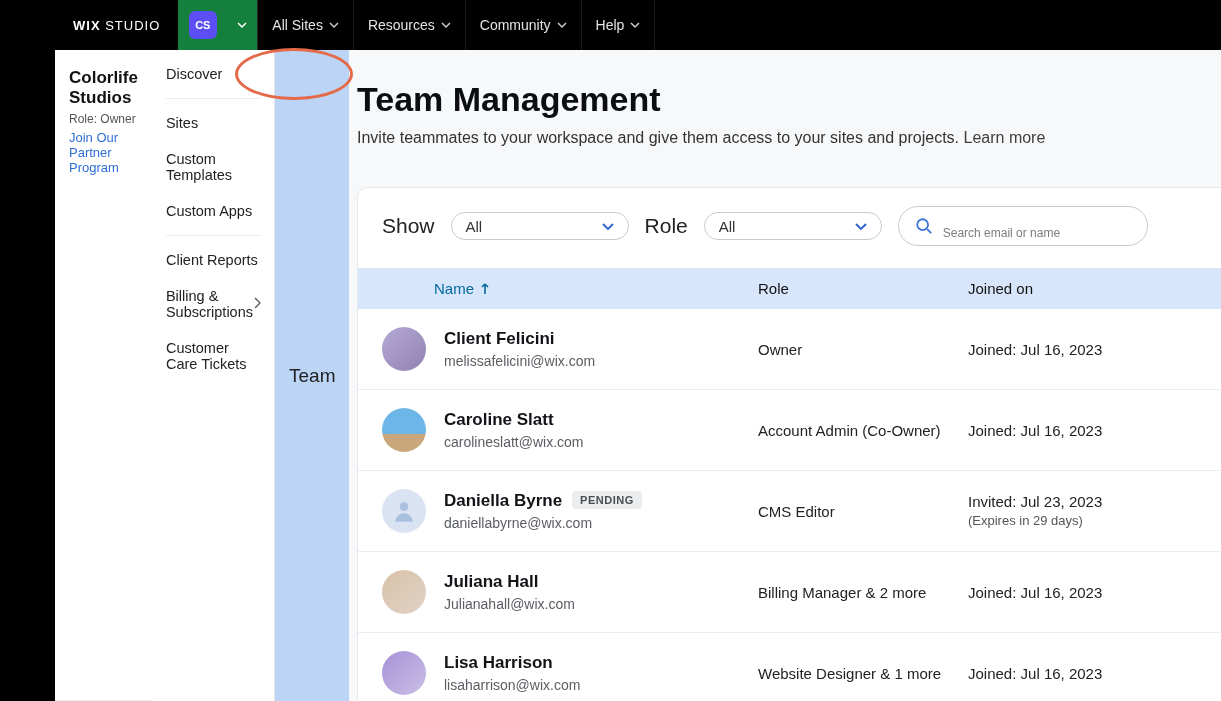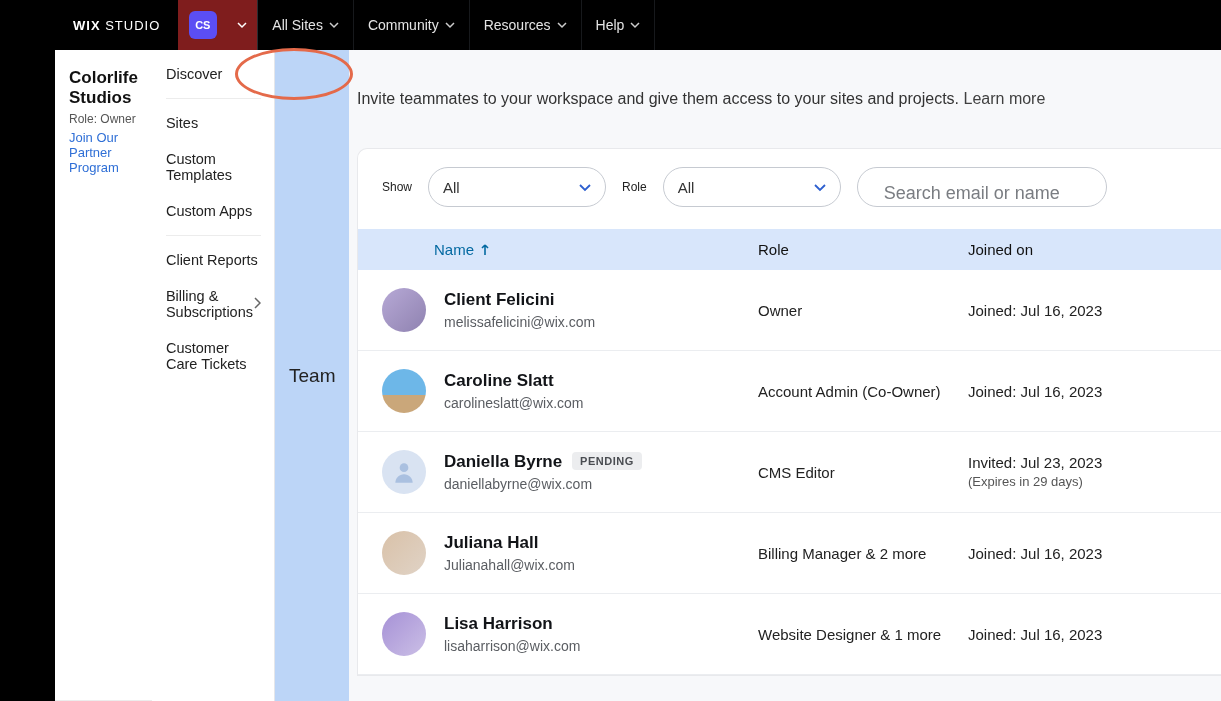--- a/index.html
+++ b/index.html
@@ -4,21 +4,21 @@
 <style>
   * { box-sizing: border-box; margin: 0; padding: 0; }
   body { font-family: -apple-system, BlinkMacSystemFont, "Segoe UI", Helvetica, Arial, sans-serif; background:#fff; color:#000; width:1221px; height:701px; overflow:hidden; }
   .root { display:flex; height:701px; }
   .black-strip { width:55px; background:#000; flex:none; }
   .right { flex:1; display:flex; flex-direction:column;border-radius:17px; }
   
   .topbar { height:50px; background:#000; display:flex; align-items:center; color:#fff; font-size:14px; }
   .logo { padding:0 18px; font-weight:700; letter-spacing:1px; font-size:13px; white-space:nowrap; }
   .logo .thin { font-weight:400; }
-  .ws-switch { width:80px; height:50px; background:#7f1d1d; display:flex; align-items:center; justify-content:center; gap:20px; border-right:1px solid #2a2c30; cursor:pointer;}
+  .ws-switch { width:80px; height:50px; background:#15803d; display:flex; align-items:center; justify-content:center; gap:20px; border-right:1px solid #2a2c30; cursor:pointer;}
   .ws-badge { width:28px; height:28px; border-radius:6px; background:#5b4ef4; color:#fff; font-size:11px; font-weight:700; display:flex; align-items:center; justify-content:center; }
   .ws-switch svg { width:10px; height:10px; }
   .topnav { display:flex; height:50px; }
   .topnav-item { display:flex; align-items:center; gap:6px; padding:0 14px; color:#e4e4e4; cursor:pointer; font-size:14px; border-right:1px solid #17191c;}
   .topnav-item svg { width:10px; height:10px; }
   
   .body { flex:1; display:flex; min-height:0; }
   .sidebar { width:220px; background:#fff; border-right:1px solid #e4e6ea; display:flex; flex-direction:row; }
   .ws-box { padding:18px 14px 16px; border-bottom:1px solid #ececec; }
   .ws-name { font-size:17px; font-weight:700; color:#111; }
@@ -31,28 +31,28 @@
   .annot { position:absolute; border:3px solid #e46a4a; border-radius:50%; width:118px; height:52px; left:-40px; top:-2px; pointer-events:none; background:transparent;}
   .sb-arrow svg { width:8px; height:12px; color:#666;}
   
   .main { flex:1; background:#f7f8fa; overflow:hidden; }
   .main-inner { padding:30px 0 0 82px; }
   .title { font-size:34px; font-weight:800; color:#0b0d10; }
   .subtitle { font-size:16px; color:#333; margin-top:10px; }
   .learn { color:#404040; cursor:pointer; }
   .panel { margin-top:40px; background:#fff; border-radius:10px 0 0 0; border:1px solid #e8e9ec; border-right:none; min-height:520px; overflow:hidden; margin-left:0;}
   .filters { display:flex; align-items:center; gap:16px; padding:18px 24px 22px; }
-  .flabel { font-size:12px; color:#222; }
-  .pill { height:40px; border:1px solid #c6cad1; border-radius:999px; display:flex; align-items:center; justify-content:space-between; padding:0 14px; font-size:15px; color:#333; background:#fff; cursor:pointer;}
+  .flabel { font-size:21px; color:#222; }
+  .pill { height:28px; border:1px solid #c6cad1; border-radius:999px; display:flex; align-items:center; justify-content:space-between; padding:0 14px; font-size:15px; color:#333; background:#fff; cursor:pointer;}
   .pill.w1 { width:178px; }
   .pill.w2 { width:178px; }
   .pill svg { width:12px; height:12px; color:#2d5fcf;}
   .search { height:40px; width:250px; border:1px solid #c6cad1; border-radius:999px; display:flex; align-items:center; gap:10px; padding:0 16px; background:#fff;}
   .search svg { width:18px; height:18px; color:#3a74d8;}
-  .search input { border:none; outline:none; font-size:18px; flex:1; background:transparent; color:#333;margin-top:13px;}
+  .search input { border:none; outline:none; font-size:12px; flex:1; background:transparent; color:#333;margin-top:13px;}
   .search input::placeholder { color:#7a7d82;}
   
   .thead { display:flex; background:#d8e6fb; padding:12px 0; }
   .col-name { flex: 0 0 400px; padding-left:76px; }
   .col-role { flex: 0 0 210px; }
   .col-joined { flex: 1; }
   .th { font-size:15px; color:#111; }
   .th.sort { color:#0369a1; display:flex; align-items:center; gap:6px; cursor:pointer;}
   .th.sort svg { width:10px; height:12px;}
   .row { display:flex; align-items:center; border-bottom:1px solid #ebedf0; padding:18px 0;}
@@ -89,27 +89,27 @@
           </svg>
       </div>
       <div class="topnav">
         <div class="topnav-item">
           <span>All Sites</span>
           <svg viewBox="0 0 10 10">
               <path d="M1 3l4 4 4-4" fill="none" stroke="#ccc" stroke-width="1.5"></path>
             </svg>
         </div>
         <div class="topnav-item">
+          <span>Resources</span>
+          <svg viewBox="0 0 10 10">
+              <path d="M1 3l4 4 4-4" fill="none" stroke="#ccc" stroke-width="1.5"></path>
+            </svg>
+        </div>
+        <div class="topnav-item">
           <span>Community</span>
-          <svg viewBox="0 0 10 10">
-              <path d="M1 3l4 4 4-4" fill="none" stroke="#ccc" stroke-width="1.5"></path>
-            </svg>
-        </div>
-        <div class="topnav-item">
-          <span>Resources</span>
           <svg viewBox="0 0 10 10">
               <path d="M1 3l4 4 4-4" fill="none" stroke="#ccc" stroke-width="1.5"></path>
             </svg>
         </div>
         <div class="topnav-item">
           <span>Help</span>
           <svg viewBox="0 0 10 10">
               <path d="M1 3l4 4 4-4" fill="none" stroke="#ccc" stroke-width="1.5"></path>
             </svg>
         </div>
@@ -159,20 +159,21 @@
         <div class="sb-item">
           <span>Settings</span>
           <span class="sb-arrow"><svg viewBox="0 0 8 12">
                 <path d="M2 1l5 5-5 5" fill="none" stroke="#666" stroke-width="1.5"></path>
               </svg></span>
         </div>
       </div>
 
       <div class="main">
         <div class="main-inner">
+          <div class="title">Team Management</div>
           <div class="subtitle">
             <span>Invite teammates to your workspace and give them access to your sites and projects. </span><span class="learn">Learn more</span>
           </div>
 
           <div class="panel">
             <div class="filters">
               <span class="flabel">Show</span>
               <div class="pill w1">
                 <span>All</span>
                 <svg viewBox="0 0 12 12">

